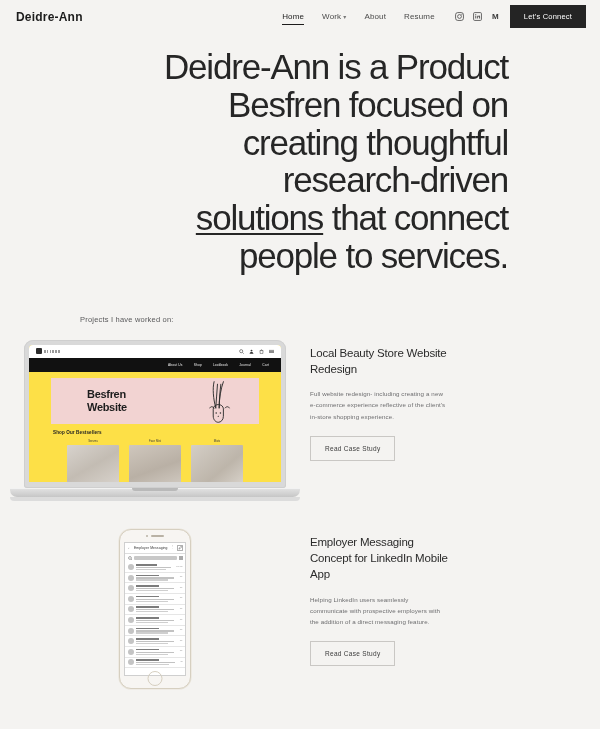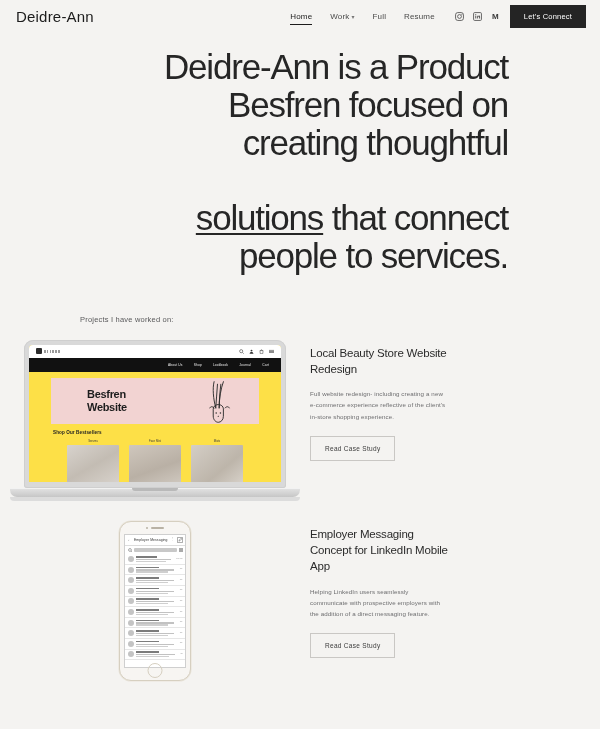--- a/index.html
+++ b/index.html
@@ -11,21 +11,21 @@
     overflow: hidden;
   }
   .page { position: relative; width: 600px; height: 729px; background: #f4f3f1; }
 
   
   .header {
     height: 33px;
     display: flex; align-items: center; justify-content: space-between;
     padding: 0 14px 0 16px;
   }
-  .logo { font-size: 15px; font-weight: normal; letter-spacing: .2px; color: #1c1c1c; }
+  .logo { font-size: 12px; font-weight: bold; letter-spacing: .2px; color: #1c1c1c; }
   .nav { display: flex; align-items: center; gap: 0; }
   .nav-link {
     font-size: 8px; color: #4a4a4a; padding: 0 9px;
     white-space: nowrap; letter-spacing: .15px;
   }
   .nav-link.active { color: #1c1c1c; position: relative; }
   .nav-link.active::after {
     content: ""; position: absolute; left: 9px; right: 9px; bottom: -4px;
     height: 1px; background: #1c1c1c;
   }
@@ -126,21 +126,21 @@
   }
   .product-row { display: flex; gap: 10px; justify-content: center; margin-top: 4px; }
   .product { width: 52px; }
   .product-label { font-size: 2.8px; color: #3a3a3a; text-align: center; margin-bottom: 2px; }
   .product-img { height: 49px; border-radius: 1px; }
   .p1 { background: linear-gradient(150deg,#d8d3cd 0%,#c3bcb3 45%,#ded9d3 100%); }
   .p2 { background: linear-gradient(160deg,#cfc7bd 0%,#b9b0a5 50%,#d9d3cb 100%); }
   .p3 { background: linear-gradient(140deg,#d4cec6 0%,#bdb5aa 55%,#e0dbd4 100%); }
 
   
-  .row2 { margin-top: 20px; }
+  .row2 { margin-top: 28px; }
   .phone {
     width: 72px; height: 160px; border-radius: 12px;
     background: #f7f5f2; border: 1.3px solid #d6cfc0;
     box-shadow: 0 0 0 .6px #e9e4da; padding: 12px 4px 12px 4px; position: relative;
   }
   .phone-cam {
     position: absolute; top: 5px; left: 50%; transform: translateX(-50%);
     display: flex; align-items: center; gap: 3px;
   }
   .phone-cam .dot { width: 2px; height: 2px; border-radius: 50%; background: #b9b2a5; }
@@ -185,21 +185,21 @@
     <div class="logo">Deidre-Ann</div>
 
     <div class="nav">
       <div class="nav-link active">
         <span>Home</span>
       </div>
       <div class="nav-link">
         <span>Work</span><span class="caret">▾</span>
       </div>
       <div class="nav-link">
-        <span>Full</span>
+        <span>About</span>
       </div>
       <div class="nav-link">
         <span>Resume</span>
       </div>
 
       <div class="social-group">
         <span class="soc">
           <svg width="9" height="9" viewBox="0 0 16 16">
               <rect x="1" y="1" width="14" height="14" rx="4" fill="none" stroke="#5a5a5a" stroke-width="1.6"></rect>
               <circle cx="8" cy="8" r="3.4" fill="none" stroke="#5a5a5a" stroke-width="1.6"></circle>
@@ -219,21 +219,21 @@
 
       <button class="connect-btn">Let's Connect</button>
     </div>
   </div>
 
   <div class="hero">
     <h1>
       <span>Deidre-Ann is a Product</span><br>
       <span>Besfren focused on</span><br>
       <span>creating thoughtful</span><br>
-      <br>
+      <span>research-driven</span><br>
       <span class="u">solutions</span><span> that connect</span><br>
       <span>people to services.</span>
     </h1>
   </div>
 
   <div class="projects-label">Projects I have worked on:</div>
 
   <div class="project row1">
     <div class="project-visual">
       <div class="laptop">

